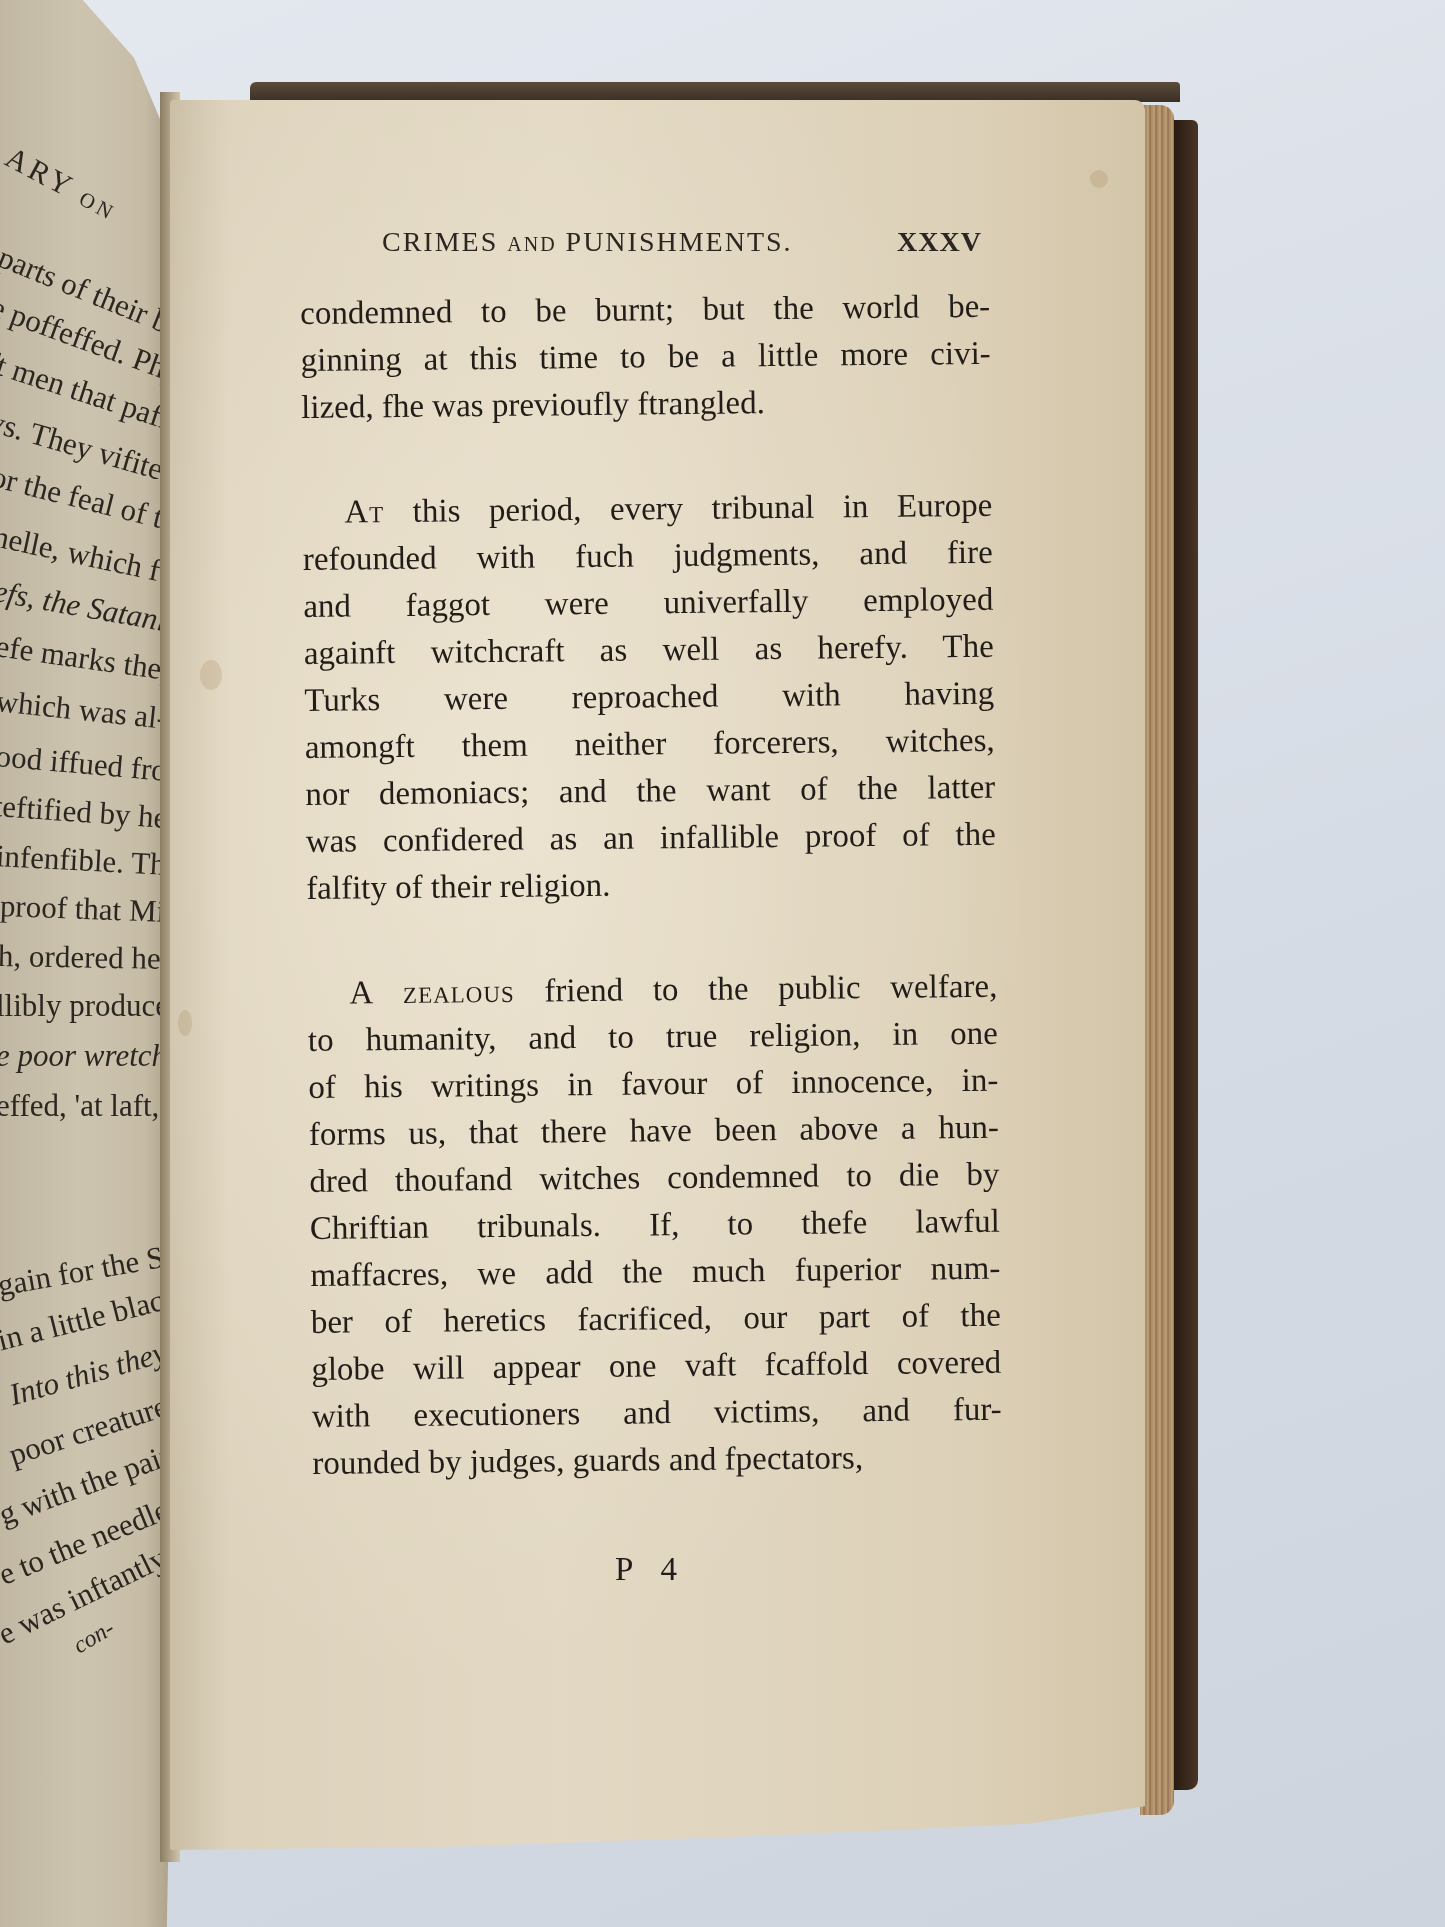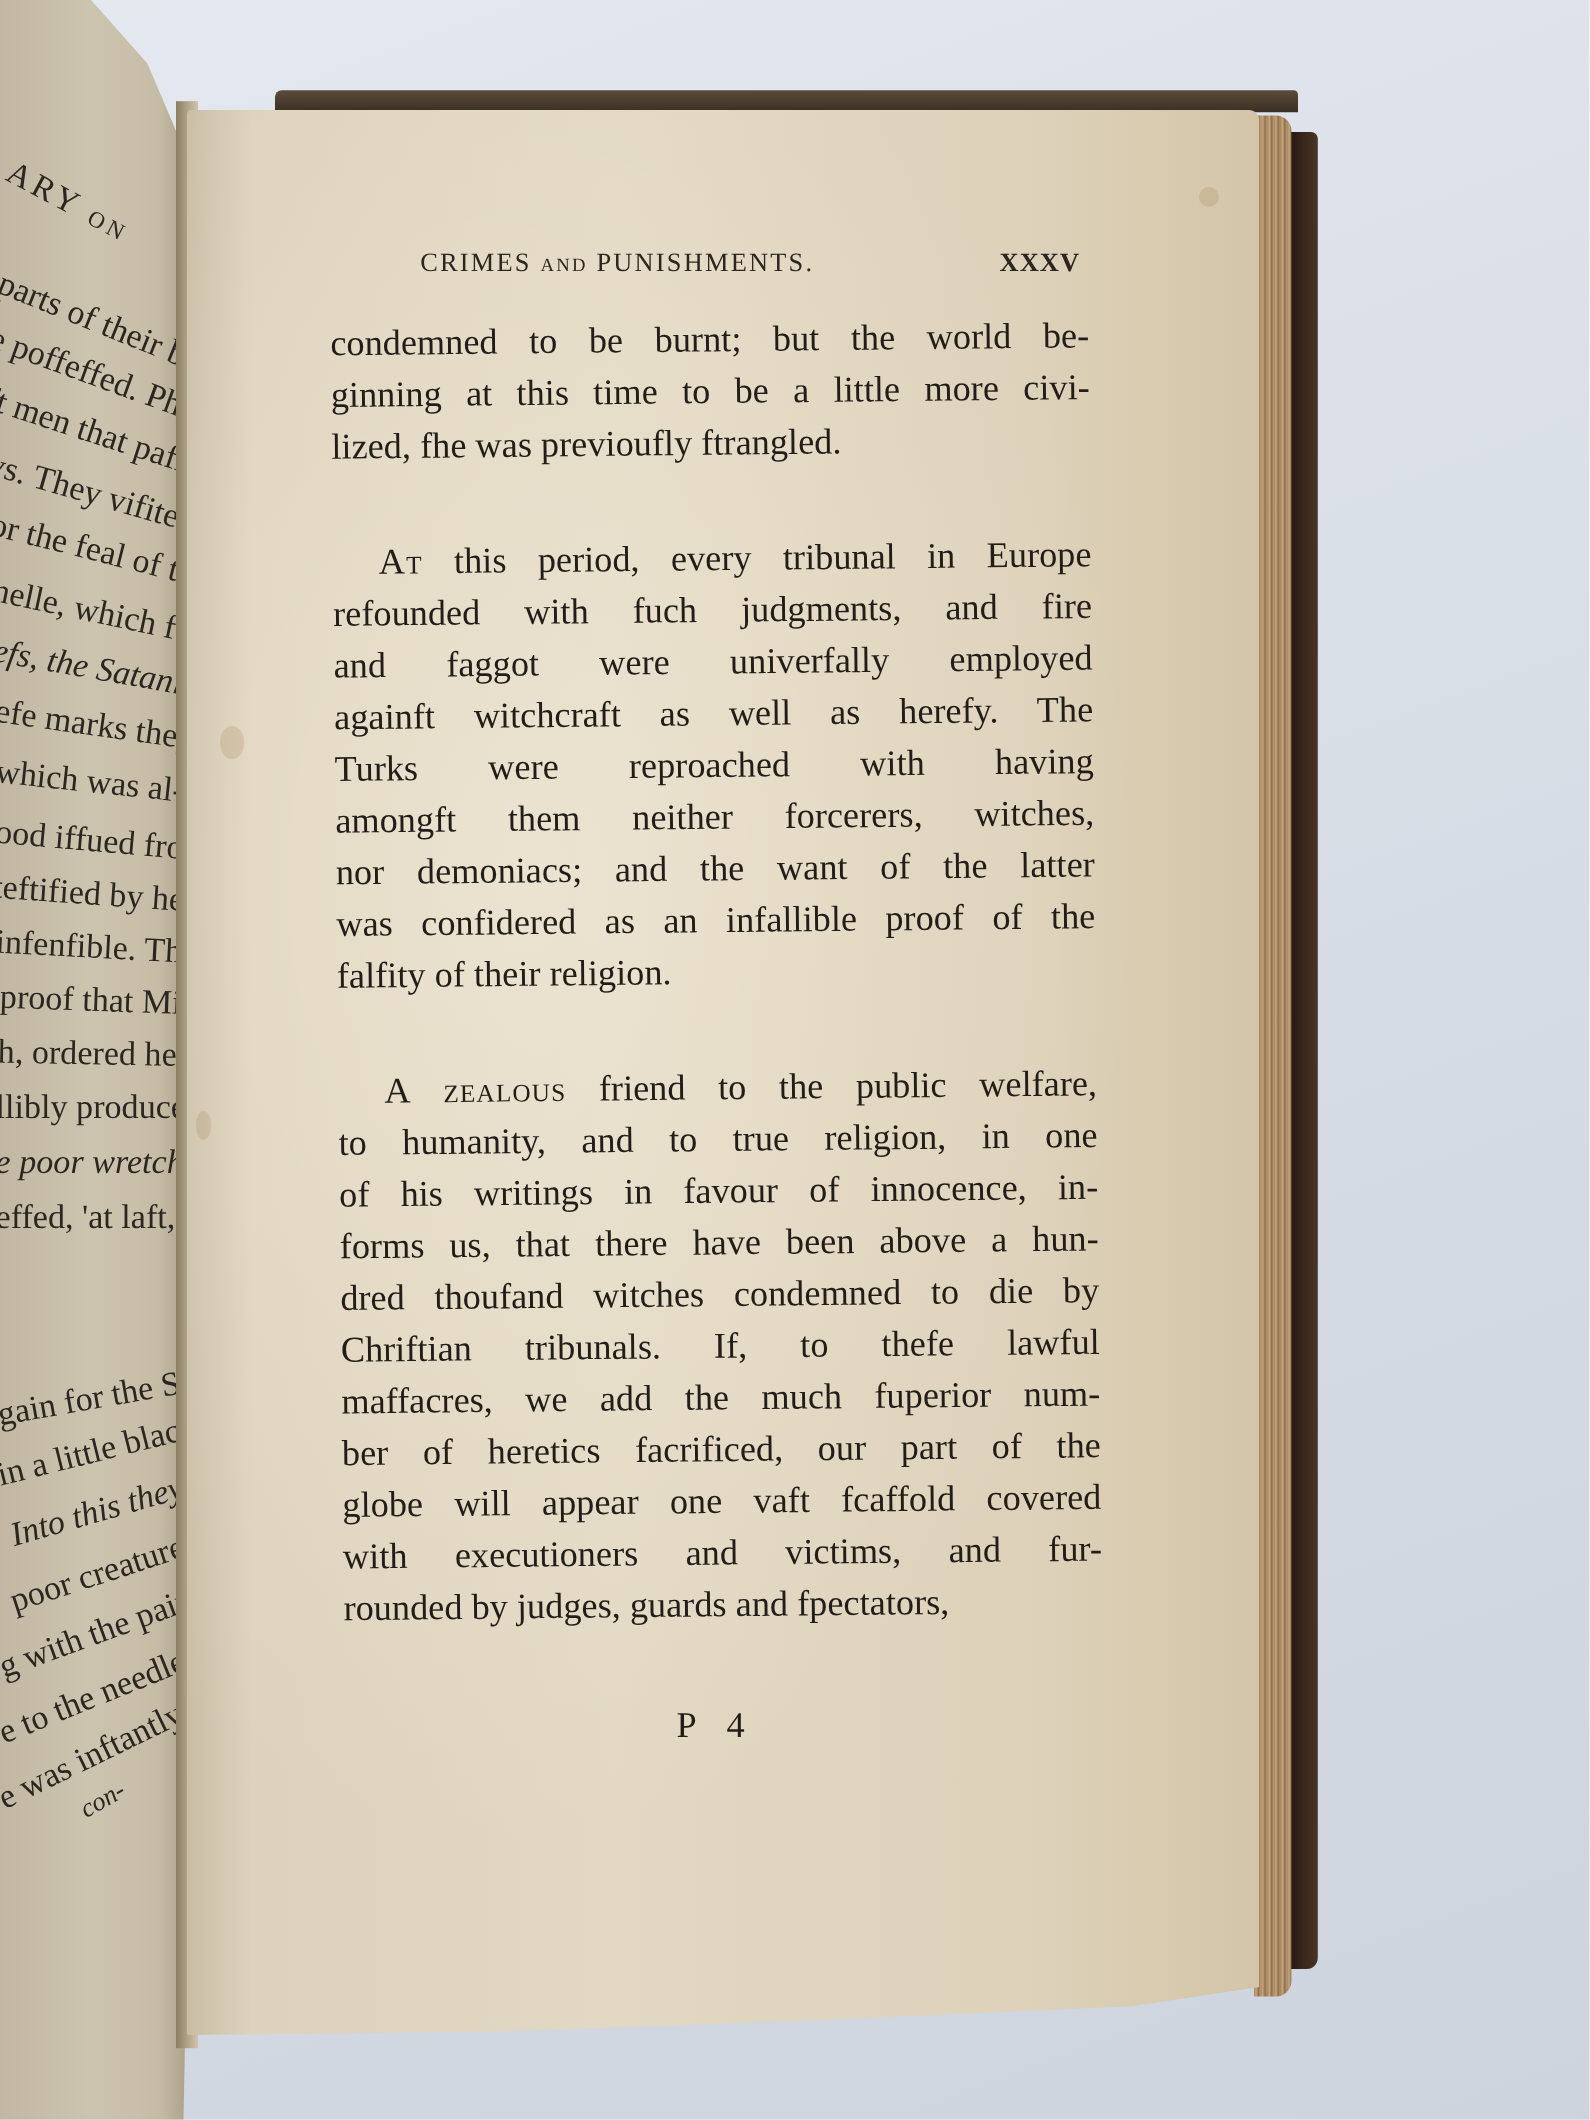--- a/index.html
+++ b/index.html
@@ -42,21 +42,21 @@
     position:absolute; left:170px; top:100px; width:975px; height:1750px;
     background:
       radial-gradient(ellipse at 30% 40%, rgba(255,250,235,0.35), transparent 60%),
       linear-gradient(90deg, #c9bda4 0%, #ddd2bc 6%, #e2d8c3 40%, #ddd1b9 80%, #d3c5a8 100%);
     border-radius: 4px 10px 6px 2px;
     clip-path: polygon(0 0, 100% 0, 100% 97.5%, 88% 98.5%, 60% 99.2%, 30% 99.8%, 0 100%);
   }
   .stain { position:absolute; border-radius:50%; background:rgba(150,110,60,0.18); }
   .running-head {
     position:absolute; left:382px; top:226px; width:600px;
-    font-size:24px; letter-spacing:2px; color:#2c2620;
+    font-size:28px; letter-spacing:2px; color:#2c2620;
   }
   .running-head .title { font-variant: small-caps; }
   .running-head .folio { position:absolute; right:0; top:0; font-weight:bold; letter-spacing:1px; }
   .body-text {
     position:absolute; left:300px; top:290px; width:690px;
     font-size:33px; color:#221d18; transform: rotate(-0.6deg); transform-origin: left top;
   }
   .body-text .line {
     display:block; height:47px; line-height:47px; white-space:nowrap;
     text-align:justify; text-align-last:justify;

